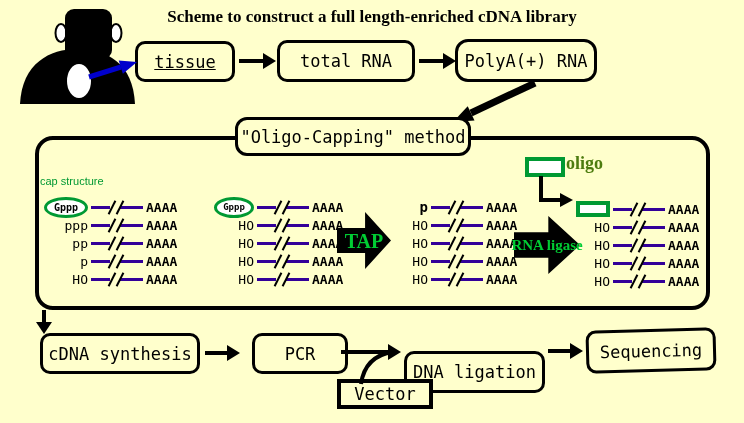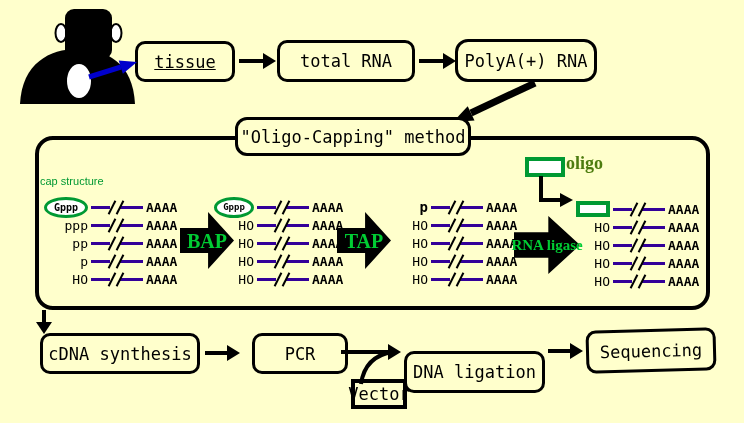--- a/index.html
+++ b/index.html
@@ -59,20 +59,21 @@
               color:#4d7c0f;z-index:2;}
   #cap-structure{position:absolute;left:40px;top:175px;font:11px "Liberation Sans",sans-serif;
                  color:#009933;z-index:2;}
   #seq-box{transform:rotate(-1.5deg);}
 </style>
 </head>
 <body>
 
 <div id="canvas">
 
+  <div id="title">Scheme to construct a full length-enriched cDNA library</div>
 
   <svg class="abs" style="left:15px;top:5px;z-index:2;" width="140" height="102" viewBox="0 0 140 102">
     <ellipse cx="46" cy="28" rx="5.5" ry="9" fill="#fff" stroke="#000" stroke-width="2"></ellipse>
     <ellipse cx="101" cy="28" rx="5.5" ry="9" fill="#fff" stroke="#000" stroke-width="2"></ellipse>
     <rect x="50" y="4" width="47" height="50" rx="9" fill="#000"></rect>
     <path d="M5,99 C7,58 35,44 62,44 C92,44 118,58 120,99 Z" fill="#000"></path>
     <ellipse cx="64" cy="76" rx="12" ry="17" fill="#fff"></ellipse>
     <line x1="74" y1="72" x2="106" y2="62" stroke="#0000CC" stroke-width="5"></line>
     <polygon points="122,57 107.9,68.8 103.7,55.4" fill="#0000CC"></polygon>
   </svg>
@@ -145,26 +146,20 @@
       <span class="rlabel">HO</span>
       <span class="rline">
           <i></i>
           <b class="sl1"></b>
           <b class="sl2"></b>
         </span>
       <span class="tail">AAAA</span>
     </div>
   </div>
 
-  <div class="block-arrow" style="left:180px;top:212px;width:54px;height:57px;">
-    <svg viewBox="0 0 100 100" preserveAspectRatio="none">
-      <polygon points="0,28 52,28 52,0 100,50 52,100 52,72 0,72" fill="#000"></polygon>
-    </svg>
-    <span class="enzyme-label">BAP</span>
-  </div>
 
   <div class="rna-col c2" style="left:212px;top:198px;">
     <div class="rrow">
       <span class="rlabel">
           <span class="cap-ellipse">Gppp</span>
         </span>
       <span class="rline">
           <i></i>
           <b class="sl1"></b>
           <b class="sl2"></b>
@@ -344,17 +339,17 @@
   </svg>
 
   <div class="fbox" style="left:404px;top:331px;width:141px;height:42px;margin-top:20px;">
     <span>DNA ligation</span>
   </div>
   <div class="harrow" style="left:548px;top:349px;width:22px;"></div>
   <div class="fbox" id="seq-box" style="left:586px;top:329px;width:130px;height:43px;">
     <span>Sequencing</span>
   </div>
 
-  <div class="fbox sharp" style="left:351px;top:379px;width:56px;height:30px;">
+  <div class="fbox sharp" style="left:337px;top:379px;width:96px;height:30px;">
     <span>Vector</span>
   </div>
 
 </div>
 
 </body></html>

